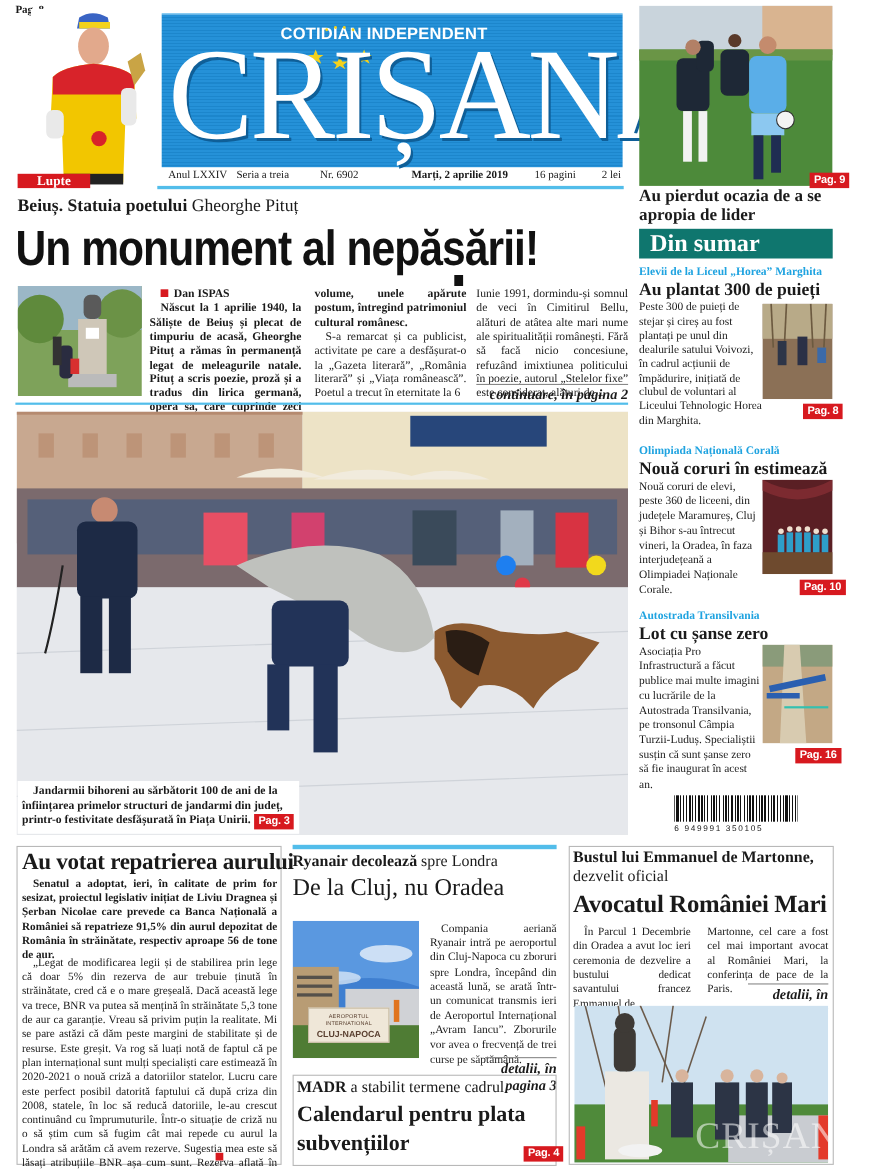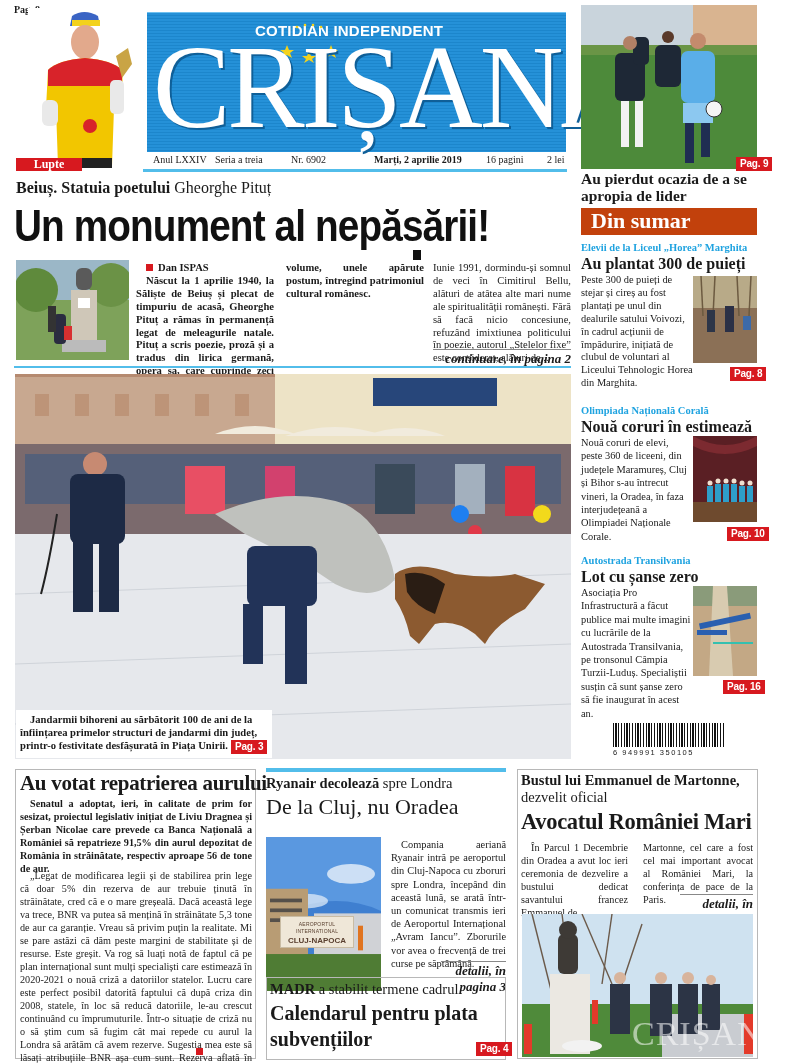--- a/index.html
+++ b/index.html
@@ -114,20 +114,21 @@
   </svg>
 </div>
 
 <div class="abs body-text" style="left:136px;top:262px;width:138px;font-weight:bold">
   <div><span style="display:inline-block;width:7px;height:7px;background:#d7191f;margin:0 5px 0 10px"></span><b>Dan ISPAS</b></div>
   <div style="text-indent:10px">Născut la 1 aprilie 1940, la Săliște de Beiuș și plecat de timpuriu de acasă, Gheorghe Pituț a rămas în permanență legat de meleagurile natale. Pituț a scris poezie, proză și a tradus din lirica germană, opera sa, care cuprinde zeci de</div>
 </div>
 <div class="abs" style="left:413px;top:250px;width:8px;height:10px;background:#111"></div>
 <div class="abs body-text" style="left:286px;top:262px;width:138px">
   <div style="font-weight:bold;">volume, unele apărute postum, întregind patrimoniul cultural românesc.</div>
+  <div style="text-indent:10px">S-a remarcat și ca publicist, activitate pe care a desfășurat-o la „Gazeta literară”, „România literară” și „Viața românească”. Poetul a trecut în eternitate la 6</div>
 </div>
 <div class="abs body-text" style="left:433px;top:262px;width:138px">Iunie 1991, dormindu-și somnul de veci în Cimitirul Bellu, alături de atâtea alte mari nume ale spiritualității românești. Fără să facă nicio concesiune, refuzând imixtiunea politicului în poezie, autorul „Stelelor fixe” este considerat, alături de...</div>
 <div class="cont" style="left:433px;top:349px;width:138px">continuare, în pagina 2</div>
 <div class="bluebar" style="left:14px;top:366px;width:557px;height:2px"></div>
 
 <div class="photo" style="left:15px;top:374px;width:556px;height:385px">
   <svg viewBox="0 0 556 385" preserveAspectRatio="none">
     <rect width="556" height="385" fill="#e2e4e7"></rect>
     <rect width="260" height="120" fill="#c8a890"></rect>
     <rect x="260" width="296" height="110" fill="#ede3c6"></rect>
@@ -174,21 +175,21 @@
     <rect x="228" y="230" width="20" height="60" fill="#223358"></rect>
     <rect x="270" y="230" width="22" height="80" fill="#223358"></rect>
     <path d="M380 200 Q400 185 440 200 Q480 205 500 200 L530 210 L510 235 Q480 250 470 270 L460 260 Q440 245 420 250 L404 270 L395 262 Q390 240 380 225 Z" fill="#8c5a30"></path>
     <path d="M390 200 Q410 195 430 210 L420 240 Q400 232 392 218 Z" fill="#2a1d14"></path>
   </svg>
 </div>
 <div class="abs" style="left:16px;top:710px;width:256px;height:48px;background:#fff"></div>
 <div class="abs" style="left:20px;top:713px;width:248px;font-weight:bold;font-size:10.6px;line-height:13px;text-indent:10px">Jandarmii bihoreni au sărbătorit 100 de ani de la înființarea primelor structuri de jandarmi din județ, printr-o festivitate desfășurată în Piața Unirii.</div>
 <div class="pag" style="left:231px;top:740px">Pag. 3</div>
 
-<div class="abs" style="left:581px;top:208px;width:176px;height:27px;background:#c2410c">
+<div class="abs" style="left:581px;top:208px;width:176px;height:27px;background:#0f766e">
   <span style="position:absolute;left:10px;top:-1px;color:#fff;font-weight:bold;font-size:22px;line-height:28px">Din sumar</span>
 </div>
 
 <div class="abs kicker-blue" style="left:581px;top:242px">Elevii de la Liceul „Horea” Marghita</div>
 <div class="abs" style="left:581px;top:255px;font-weight:bold;font-size:16px;line-height:18px">Au plantat 300 de puieți</div>
 <div class="abs" style="left:581px;top:274px;width:112px;font-size:10.4px;line-height:12.9px">Peste 300 de puieți de stejar și cireș au fost plantați pe unul din dealurile satului Voivozi, în cadrul acțiunii de împădurire, inițiată de clubul de voluntari al Liceului Tehnologic Horea din Marghita.</div>
 <div class="photo" style="left:693px;top:276px;width:64px;height:87px">
   <svg viewBox="0 0 64 87" preserveAspectRatio="none">
     <rect width="64" height="87" fill="#8b7056"></rect>
     <rect width="64" height="32" fill="#b8aa88"></rect>
@@ -258,21 +259,21 @@
 <div class="abs" style="left:20px;top:797px;width:232px;font-weight:bold;font-size:10.2px;line-height:13px;text-align:justify;text-indent:10px">Senatul a adoptat, ieri, în calitate de prim for sesizat, proiectul legislativ inițiat de Liviu Dragnea și Șerban Nicolae care prevede ca Banca Națională a României să repatrieze 91,5% din aurul depozitat de România în străinătate, respectiv aproape 56 de tone de aur.</div>
 <div class="abs" style="left:20px;top:869px;width:232px;font-size:10.2px;line-height:13px;text-align:justify;text-indent:10px">„Legat de modificarea legii și de stabilirea prin lege că doar 5% din rezerva de aur trebuie ținută în străinătate, cred că e o mare greșeală. Dacă această lege va trece, BNR va putea să mențină în străinătate 5,3 tone de aur ca garanție. Vreau să privim puțin la realitate. Mi se pare astăzi că dăm peste margini de stabilitate și de resurse. Este greșit. Va rog să luați notă de faptul că pe plan internațional sunt mulți specialiști care estimează în 2020-2021 o nouă criză a datoriilor statelor. Lucru care este perfect posibil datorită faptului că după criza din 2008, statele, în loc să reducă datoriile, le-au crescut continuând cu împrumuturile. Într-o situație de criză nu o să știm cum să fugim cât mai repede cu aurul la Londra să arătăm că avem rezerve. Sugestia mea este să lăsați atribuțiile BNR așa cum sunt. Rezerva aflată în straintate înseamnă și o garanție de vreme rea”, a afirmat în plen Traian Băsescu.</div>
 <span class="abs" style="left:196px;top:1048px;width:7px;height:7px;background:#d7191f"></span>
 
 <div class="bluebar" style="left:266px;top:768px;width:240px;height:4px"></div>
 <div class="abs" style="left:266px;top:774px;font-size:14.5px;line-height:18px">
   <b>Ryanair decolează</b>
   <span>spre Londra</span>
 </div>
 <div class="abs" style="left:266px;top:793px;font-weight:normal;font-size:22px;line-height:28px">De la Cluj, nu Oradea</div>
-<div class="photo" style="left:266px;top:837px;width:115px;height:154px">
+<div class="photo" style="left:266px;top:837px;width:115px;height:125px">
   <svg viewBox="0 0 115 125" preserveAspectRatio="none">
     <rect width="115" height="125" fill="#3f7fd0"></rect>
     <path d="M0 0 L115 0 L115 60 Q60 40 0 70Z" fill="#5a98e0"></path>
     <ellipse cx="85" cy="30" rx="24" ry="8" fill="#e8f1fa" opacity="0.8"></ellipse>
     <ellipse cx="40" cy="52" rx="22" ry="6" fill="#e8f1fa" opacity="0.7"></ellipse>
     <rect x="0" y="42" width="42" height="60" fill="#b89c74"></rect>
     <g fill="#55504a">
         <rect x="4" y="50" width="32" height="3"></rect>
         <rect x="4" y="58" width="32" height="3"></rect>
         <rect x="4" y="66" width="32" height="3"></rect>

